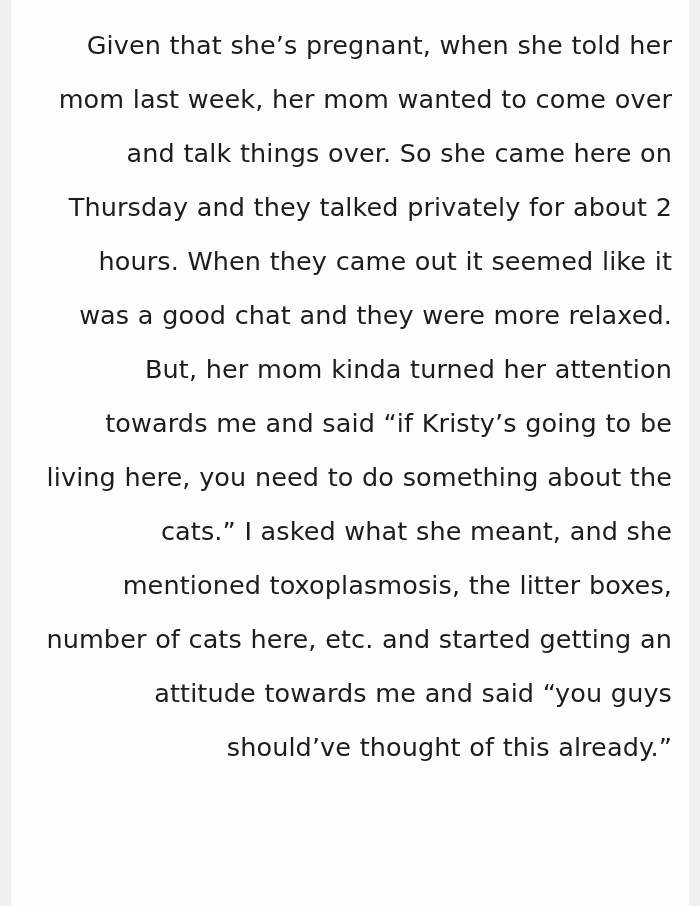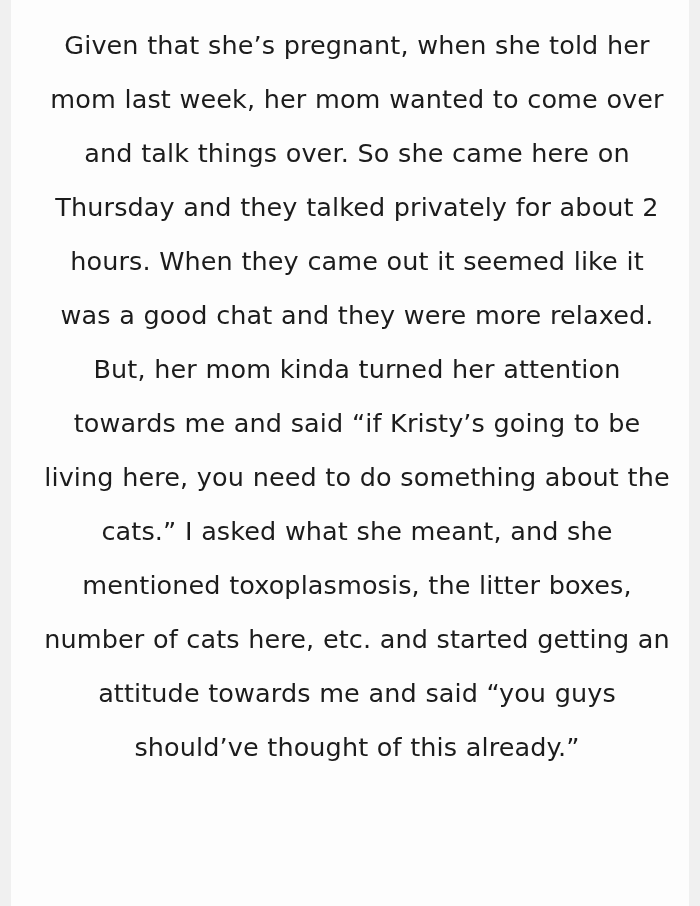--- a/index.html
+++ b/index.html
@@ -38,21 +38,21 @@
   .story-body {
     position: absolute;
     left: 42px;
     top: 18px;
     width: 630px;
     font-size: 25.5px;
     line-height: 54px;
     color: #1c1c1c;
     letter-spacing: 0.1px;
     word-spacing: 0.4px;
-    text-align: center;
+    text-align: right;
     white-space: pre-wrap;
   }
 </style>
 </head>
 <body>
 
 <div class="page">
   <div class="edge-left"></div>
   <div class="edge-right"></div>
   <div class="story-body">Given that she’s pregnant, when she told her mom last week, her mom wanted to come over and talk things over. So she came here on Thursday and they talked privately for about 2 hours. When they came out it seemed like it was a good chat and they were more relaxed. But, her mom kinda turned her attention towards me and said “if Kristy’s going to be living here, you need to do something about the cats.” I asked what she meant, and she mentioned toxoplasmosis, the litter boxes, number of cats here, etc. and started getting an attitude towards me and said “you guys should’ve thought of this already.”</div>

